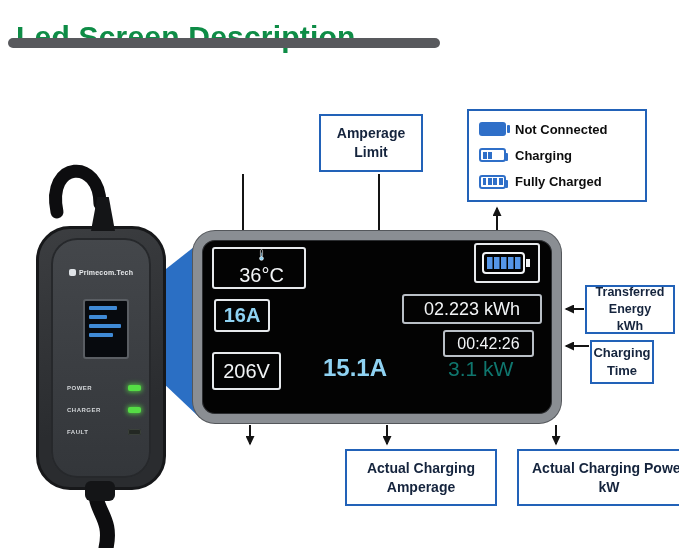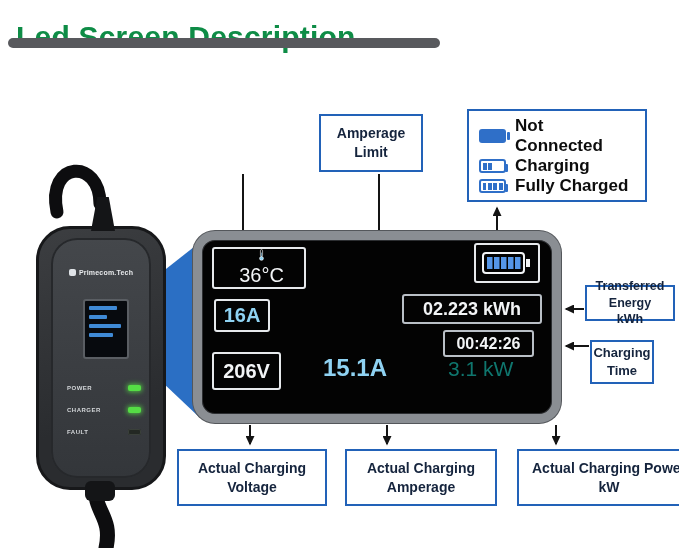--- a/index.html
+++ b/index.html
@@ -42,50 +42,50 @@
   .led-on{background:var(--ledgreen);box-shadow:0 0 5px 1px rgba(85,221,69,.8);}
   .led-off{background:#232823;box-shadow:inset 0 0 0 1px #3a403a;}
   .cable-boot{position:absolute;left:46px;bottom:-14px;width:30px;height:20px;background:#141517;border-radius:6px;}
 
   
   .screen{position:absolute;left:193px;top:231px;width:368px;height:192px;background:#030303;
     border:9px solid #8a8e93;border-radius:22px;box-sizing:border-box;z-index:3;
     box-shadow:0 0 0 1px #54575b, inset 0 0 0 1px #2c2e31;}
   .scr-box{position:absolute;border:2px solid #e6e9ec;border-radius:3px;display:flex;align-items:center;justify-content:center;box-sizing:border-box;flex-direction:column;}
   .scr-box.dim{border-color:#b9bfc6;}
-  .scr-text{color:#f2f4f6;font-weight:bold;text-align:right;}
+  .scr-text{color:#f2f4f6;font-weight:normal;text-align:right;}
   .cyan{color:var(--cyan);font-weight:bold;}
   .temp-box{left:10px;top:7px;width:94px;height:42px;gap:3px;justify-content:flex-start;padding-left:5px;}
   .amp-limit-box{left:12px;top:59px;width:56px;height:33px;font-size:20px;}
   .battery-box{left:272px;top:3px;width:66px;height:40px;}
   .energy-box{left:200px;top:54px;width:140px;height:30px;font-size:18px;}
   .time-box{left:241px;top:90px;width:91px;height:27px;font-size:16px;}
   .volt-box{left:10px;top:112px;width:69px;height:38px;font-size:20px;}
   .amp-val{position:absolute;left:121px;top:114px;font-size:24px;}
   .power-val{position:absolute;left:246px;top:117px;font-size:21px;color:#0f766e;}
   .temp-text{font-size:20px;color:#f2f4f6;}
 
   
   .callout{position:absolute;background:#fff;border:2px solid var(--blue);box-sizing:border-box;
     display:flex;align-items:center;justify-content:center;text-align:center;
     color:var(--ink);font-weight:600;font-size:14px;line-height:1.35;padding:4px 8px;z-index:5;}
   .co-temp{left:178px;top:114px;width:133px;height:58px;}
   .co-amp-limit{left:319px;top:114px;width:104px;height:58px;}
-  .co-energy{left:585px;top:285px;width:90px;height:36px;font-size:12.5px;}
+  .co-energy{left:585px;top:285px;width:90px;height:49px;font-size:12.5px;}
   .co-time{left:590px;top:340px;width:64px;height:44px;font-size:13px;}
   .co-volt{left:177px;top:449px;width:150px;height:57px;}
   .co-ampere{left:345px;top:449px;width:152px;height:57px;}
   .co-power{left:517px;top:449px;width:184px;height:57px;}
 
   
   .legend{position:absolute;left:467px;top:109px;width:180px;height:93px;background:#fff;
     border:2px solid var(--blue);box-sizing:border-box;z-index:5;
     display:flex;flex-direction:column;justify-content:space-around;padding:5px 10px;}
   .legend-row{display:flex;align-items:center;gap:9px;}
-  .legend-label{font-size:17px;font-weight:600;color:#0d0d0d;}
+  .legend-label{font-size:13px;font-weight:600;color:#0d0d0d;}
   .bat{position:relative;width:27px;height:14px;border-radius:3px;box-sizing:border-box;flex:0 0 auto;}
   .bat::after{content:"";position:absolute;right:-4px;top:3px;width:3px;height:8px;background:var(--batblue);border-radius:1px;}
   .bat-solid{background:var(--batblue);}
   .bat-outline{border:2px solid var(--batblue);display:flex;align-items:center;gap:1.5px;padding:0 1.5px;}
   .bat-cell{width:4px;height:7px;background:var(--batblue);}
 </style>
 </head>
 <body>
 
 <div class="stage">
@@ -183,23 +183,20 @@
 
   <div class="callout co-amp-limit">
     <span>Amperage Limit</span>
   </div>
   <div class="callout co-energy">
     <span>Transferred Energy kWh</span>
   </div>
   <div class="callout co-time">
     <span>Charging Time</span>
   </div>
-  <div class="callout co-volt">
-    <span>Actual Charging Voltage</span>
-  </div>
   <div class="callout co-ampere">
     <span>Actual Charging Amperage</span>
   </div>
   <div class="callout co-power">
     <span>Actual Charging Power kW</span>
   </div>
 
   <div class="legend">
     <div class="legend-row">
       <span class="bat bat-solid"></span>

